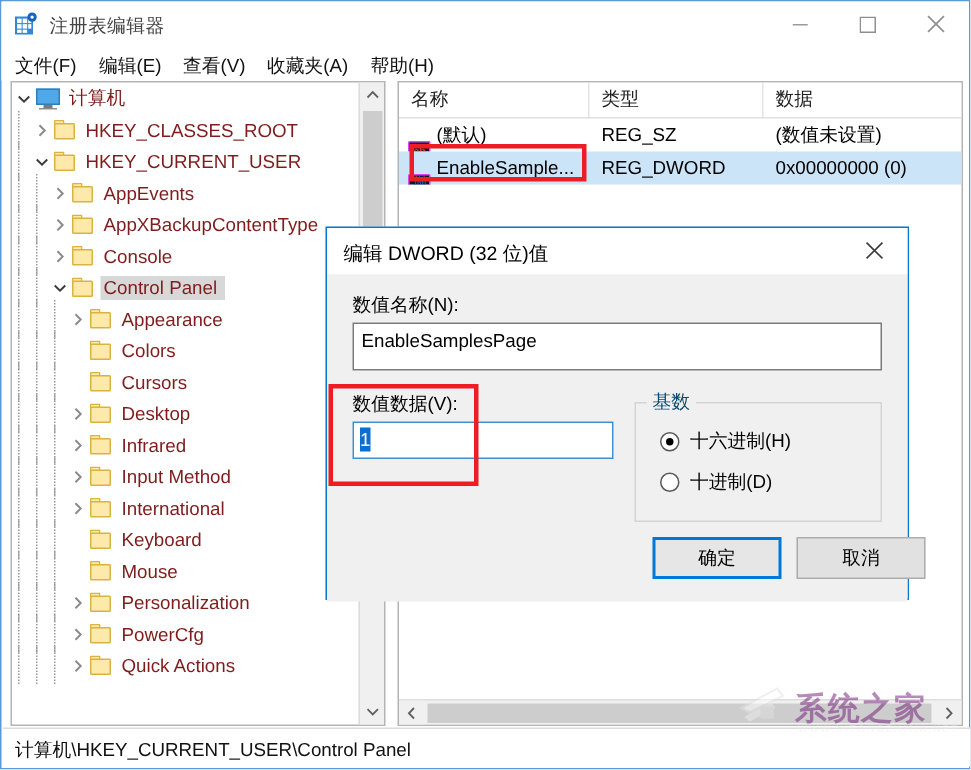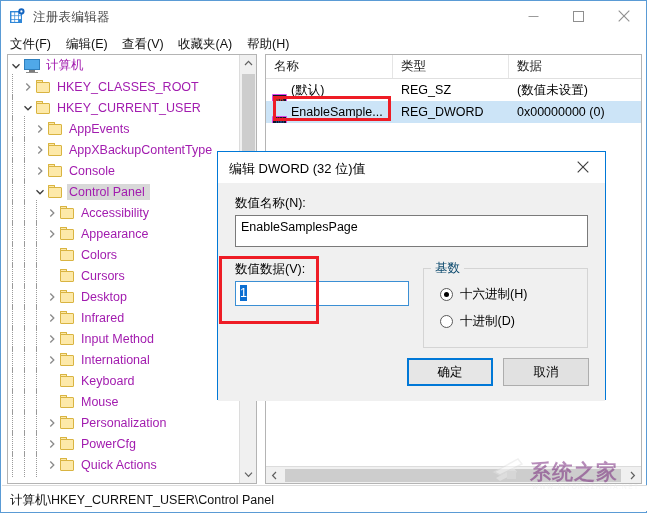--- a/index.html
+++ b/index.html
@@ -81,21 +81,21 @@
     left: 0; top: 0; right: 17px; bottom: 0;
     overflow: hidden;
   }
   .tree-row {
     position: relative;
     height: 21px;
     display: flex;
     align-items: center;
     white-space: nowrap;
     font-size: 12.5px;
-    color: #a21caf;
+    color: #7f1d1d;
   }
   .tree-row.selected .tree-label {
     background: #d8d8d8;
     padding: 1px 5px 1px 2px;
     text-align: right;
   }
   .twisty {
     width: 16px; height: 16px;
     flex: 0 0 16px;
     display: flex; align-items: center; justify-content: center;
@@ -426,21 +426,21 @@
   }
 
   .dlg-btn {
     position: absolute;
     width: 86px; height: 28px;
     font-size: 12.5px;
     color: #000;
     background: #e1e1e1;
     border: 1px solid #adadad;
     box-sizing: border-box;
-    display: flex; align-items: center; justify-content: center;
+    display: flex; align-items: center; justify-content: center; margin-left: 28px;
   }
   #btn-ok {
     left: 189px; top: 175px;
     border: 2px solid #0078d7;
     background: #e6e6e6;
   }
   #btn-cancel { left: 285px; top: 175px; }
 
   
   .annot {
@@ -654,37 +654,20 @@
             <svg width="10" height="10" viewBox="0 0 10 10">
               <polyline fill="none" stroke="#8a8a8a" stroke-width="1.3" points="3.3,1.5 6.8,5 3.3,8.5"></polyline>
             </svg>
           </span>
           <span class="tree-icon">
             <span class="folder">
               <span class="ftab"></span>
               <span class="fbody"></span>
             </span>
           </span>
-          <span class="tree-label">Accessibility</span>
-        </div>
-        <div class="tree-row">
-          <span class="dotted-guide"></span>
-          <span class="dotted-guide"></span>
-          <span class="dotted-guide"></span>
-          <span class="twisty">
-            <svg width="10" height="10" viewBox="0 0 10 10">
-              <polyline fill="none" stroke="#8a8a8a" stroke-width="1.3" points="3.3,1.5 6.8,5 3.3,8.5"></polyline>
-            </svg>
-          </span>
-          <span class="tree-icon">
-            <span class="folder">
-              <span class="ftab"></span>
-              <span class="fbody"></span>
-            </span>
-          </span>
           <span class="tree-label">Appearance</span>
         </div>
         <div class="tree-row">
           <span class="dotted-guide"></span>
           <span class="dotted-guide"></span>
           <span class="dotted-guide"></span>
           <span class="twisty"></span>
           <span class="tree-icon">
             <span class="folder">
               <span class="ftab"></span>

